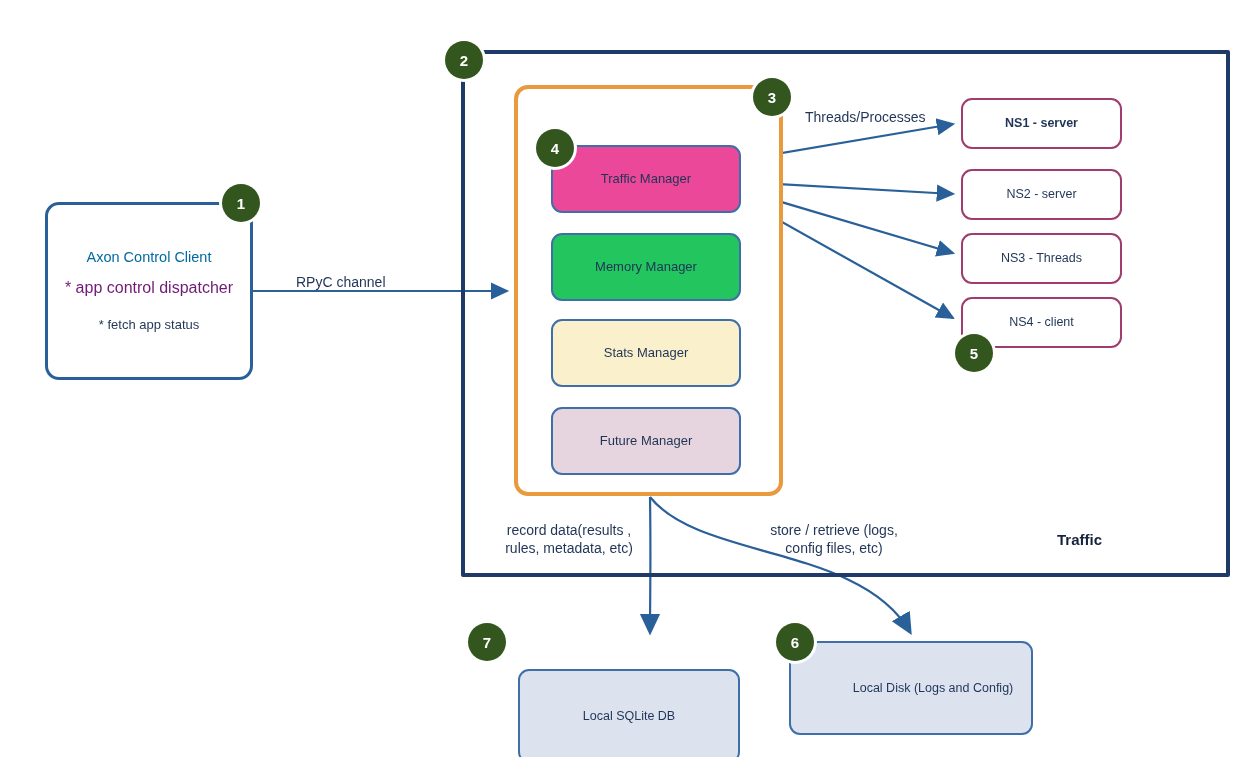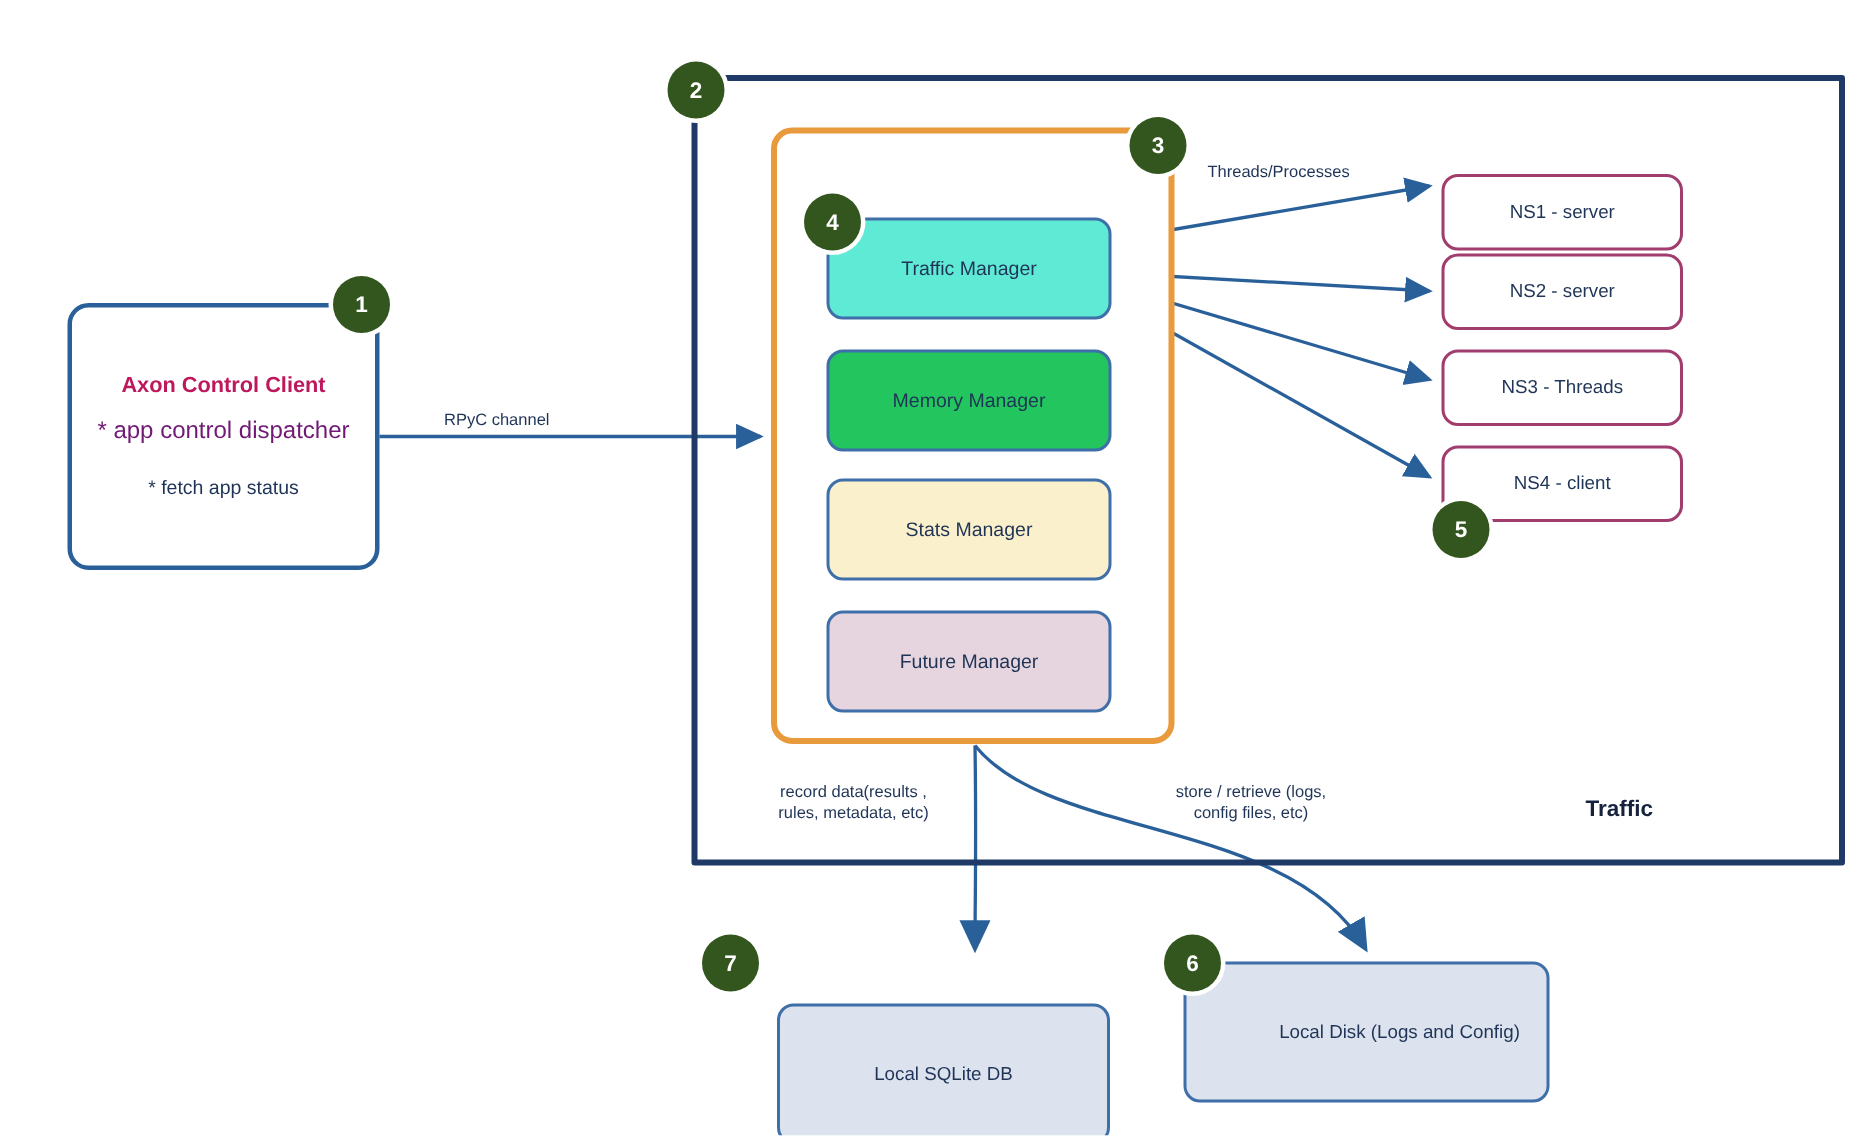--- a/index.html
+++ b/index.html
@@ -8,50 +8,50 @@
 
   svg.layer{position:absolute;left:0;top:0;width:1247px;height:757px;pointer-events:none;}
 
   .box{position:absolute;box-sizing:border-box;display:flex;align-items:center;justify-content:center;
        text-align:center;line-height:1.35;}
   .rbox{border-radius:12px;}
 
   
   #client-box{left:45px;top:202px;width:208px;height:178px;border:3px solid #2a6099;border-radius:14px;background:#fff;
               flex-direction:column;}
-  #client-box .t1{font-size:14.5px;color:#be185d;margin-bottom:9px;font-weight:bold;}
+  #client-box .t1{font-size:14.5px;color:#0369a1;margin-bottom:9px;}
   #client-box .t2{font-size:16px;color:#701a75;margin-bottom:18px;}
   #client-box .t3{font-size:13px;color:#1f3456;}
 
   
   #endpoint-box{left:461px;top:50px;width:769px;height:527px;border:4px solid #1f3a66;background:transparent;border-radius:2px;}
   #endpoint-label{position:absolute;left:1057px;top:531px;font-size:15px;font-weight:bold;color:#17233d;}
 
   
   #service-box{left:514px;top:85px;width:269px;height:411px;border:4px solid #e89a3c;border-radius:14px;background:#fff;}
   #service-title{position:absolute;left:514px;top:109px;width:269px;text-align:center;font-size:14px;color:#1f3456;}
 
   .mgr{left:551px;width:190px;height:68px;border:2px solid #3f6fa8;border-radius:11px;font-size:13px;color:#1f3456;}
-  #traffic-manager{top:145px;background:#5eead4;}
+  #traffic-manager{top:145px;background:#ec4899;}
   #memory-manager{top:233px;background:#22c55e;}
   #stats-manager{top:319px;background:#fbf0cc;}
   #future-manager{top:407px;background:#e6d5de;}
 
   .ns{left:961px;width:161px;height:51px;border:2.5px solid #a03c6e;border-radius:11px;background:#fff;font-size:12.5px;color:#1f3456;}
-  #ns1{top:116px;} #ns2{top:169px;} #ns3{top:233px;} #ns4{top:297px;}
+  #ns1{top:98px;font-weight:bold;} #ns2{top:169px;} #ns3{top:233px;} #ns4{top:297px;}
 
   .store{width:222px;height:94px;border:2px solid #3f6fa8;border-radius:11px;background:#dce3ef;font-size:12.5px;color:#1f3456;}
   #sqlite-box{left:478px;top:669px;margin-left:40px;}
   #disk-box{left:789px;top:641px;width:244px;padding-left:44px;}
 
   .badge{position:absolute;width:38px;height:38px;border-radius:50%;background:#33561f;color:#fff;
          display:flex;align-items:center;justify-content:center;font-size:15px;font-weight:bold;
          box-shadow:0 0 0 3px #fff;}
 
-  .edge-label{position:absolute;font-size:11px;color:#1f3456;text-align:center;line-height:1.3;white-space:pre-line;}
+  .edge-label{position:absolute;font-size:14px;color:#1f3456;text-align:center;line-height:1.3;white-space:pre-line;}
   #lbl-rpyc{left:296px;top:273px;}
   #lbl-threads{left:805px;top:108px;}
   #lbl-record{left:489px;top:521px;width:160px;}
   #lbl-store{left:745px;top:521px;width:178px;}
 </style>
 </head>
 <body>
 
 <div id="stage">
 

